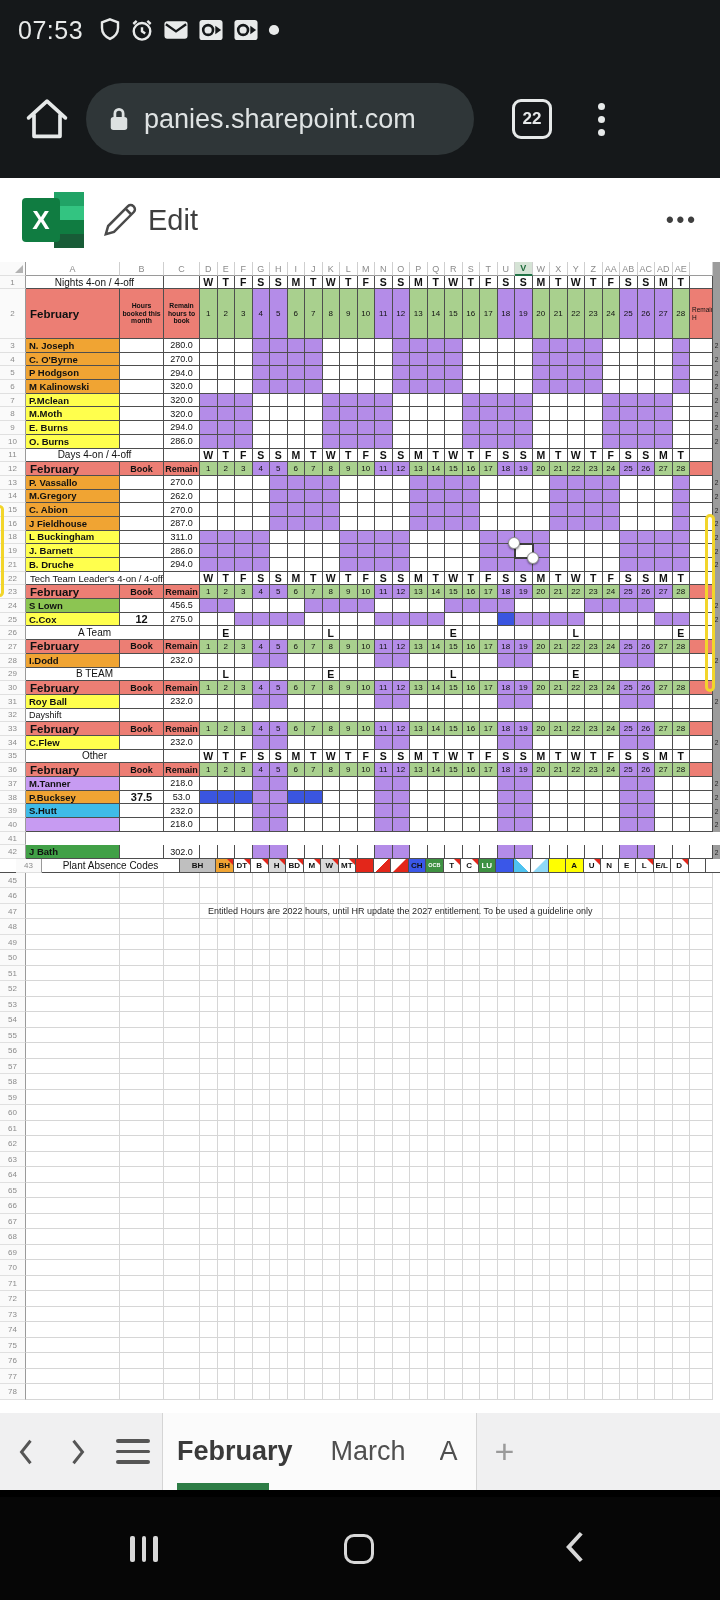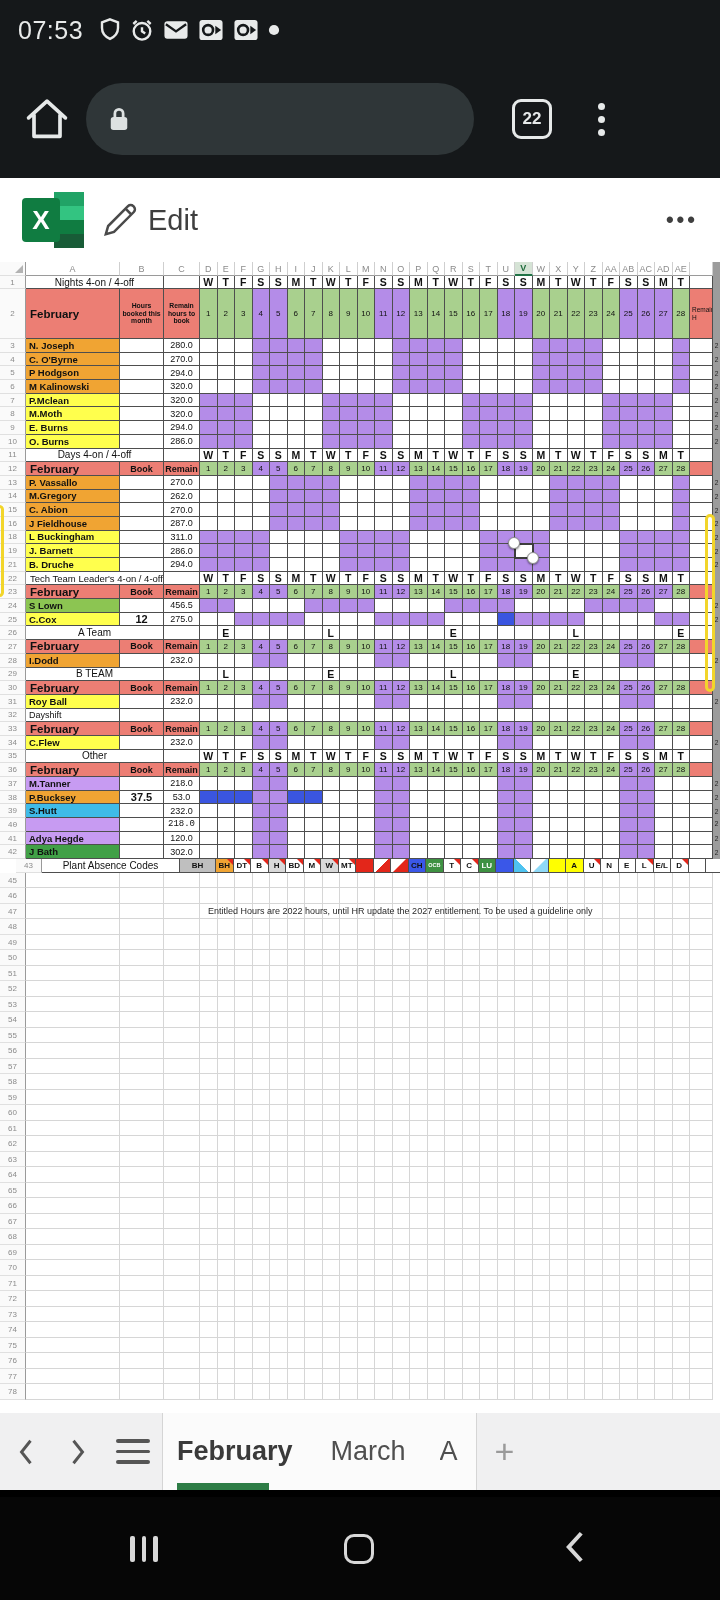--- a/index.html
+++ b/index.html
@@ -141,20 +141,21 @@
     <span class="homebtn">
       <svg width="52" height="52" viewBox="0 0 24 24">
           <path d="M3.5 11.5 12 3.8l8.5 7.7M6 10.2V20h12v-9.8" stroke="#e6e9e9" stroke-width="1.7" fill="none" stroke-linecap="round" stroke-linejoin="round"></path>
         </svg>
     </span>
     <span class="urlpill">
       <svg width="22" height="28" viewBox="0 0 16 20">
           <rect x="2" y="8.5" width="12" height="9.5" rx="2" fill="#dde1e1"></rect>
           <path d="M5 8.5V6a3 3 0 0 1 6 0v2.5" stroke="#dde1e1" stroke-width="2" fill="none"></path>
         </svg>
+      <span class="urltext">panies.sharepoint.com</span>
     </span>
     <span class="tabbox">
         <span>22</span>
       </span>
     <span class="kebab">
         <i></i>
         <i></i>
         <i></i>
       </span>
   </div>
@@ -1538,21 +1539,21 @@
       <div class="c" style="width: 17.5px;"></div>
       <div class="c" style="width: 17.5px;"></div>
       <div class="c" style="width: 17.5px;"></div>
       <div class="c" style="width: 17.5px; background: rgb(180, 140, 232);"></div>
       <div class="c" style="width: 17.5px; background: rgb(180, 140, 232);"></div>
       <div class="c" style="width: 17.5px;"></div>
       <div class="c" style="width: 17.5px;"></div>
       <div class="c" style="width: 23px;"></div>
       <div class="c edge" style="width: 7px;">2</div>
     </div>
-    <div class="row dark" style="height: 13.7px; font-family: Liberation Mono, monospace;">
+    <div class="row dark" style="height: 13.7px;">
       <div class="c gut" style="width: 26px;">40</div>
       <div class="c name" style="width: 94px; background: rgb(199, 155, 242);"></div>
       <div class="c bval" style="width: 44px;"></div>
       <div class="c val" style="width: 36px;">218.0</div>
       <div class="c" style="width: 17.5px;"></div>
       <div class="c" style="width: 17.5px;"></div>
       <div class="c" style="width: 17.5px;"></div>
       <div class="c" style="width: 17.5px; background: rgb(180, 140, 232);"></div>
       <div class="c" style="width: 17.5px; background: rgb(180, 140, 232);"></div>
       <div class="c" style="width: 17.5px;"></div>
@@ -1574,21 +1575,21 @@
       <div class="c" style="width: 17.5px;"></div>
       <div class="c" style="width: 17.5px;"></div>
       <div class="c" style="width: 17.5px;"></div>
       <div class="c" style="width: 17.5px; background: rgb(180, 140, 232);"></div>
       <div class="c" style="width: 17.5px; background: rgb(180, 140, 232);"></div>
       <div class="c" style="width: 17.5px;"></div>
       <div class="c" style="width: 17.5px;"></div>
       <div class="c" style="width: 23px;"></div>
       <div class="c edge" style="width: 7px;">2</div>
     </div>
-    <div class="row dark" style="height: 13.7px;">
+    <div class="row dark" style="height: 13.7px; flex-direction: column;">
       <div class="c gut" style="width: 26px;">41</div>
       <div class="c name" style="width: 94px; background: rgb(199, 155, 242);">Adya Hegde</div>
       <div class="c bval" style="width: 44px;"></div>
       <div class="c val" style="width: 36px;">120.0</div>
       <div class="c" style="width: 17.5px;"></div>
       <div class="c" style="width: 17.5px;"></div>
       <div class="c" style="width: 17.5px;"></div>
       <div class="c" style="width: 17.5px; background: rgb(180, 140, 232);"></div>
       <div class="c" style="width: 17.5px; background: rgb(180, 140, 232);"></div>
       <div class="c" style="width: 17.5px;"></div>

